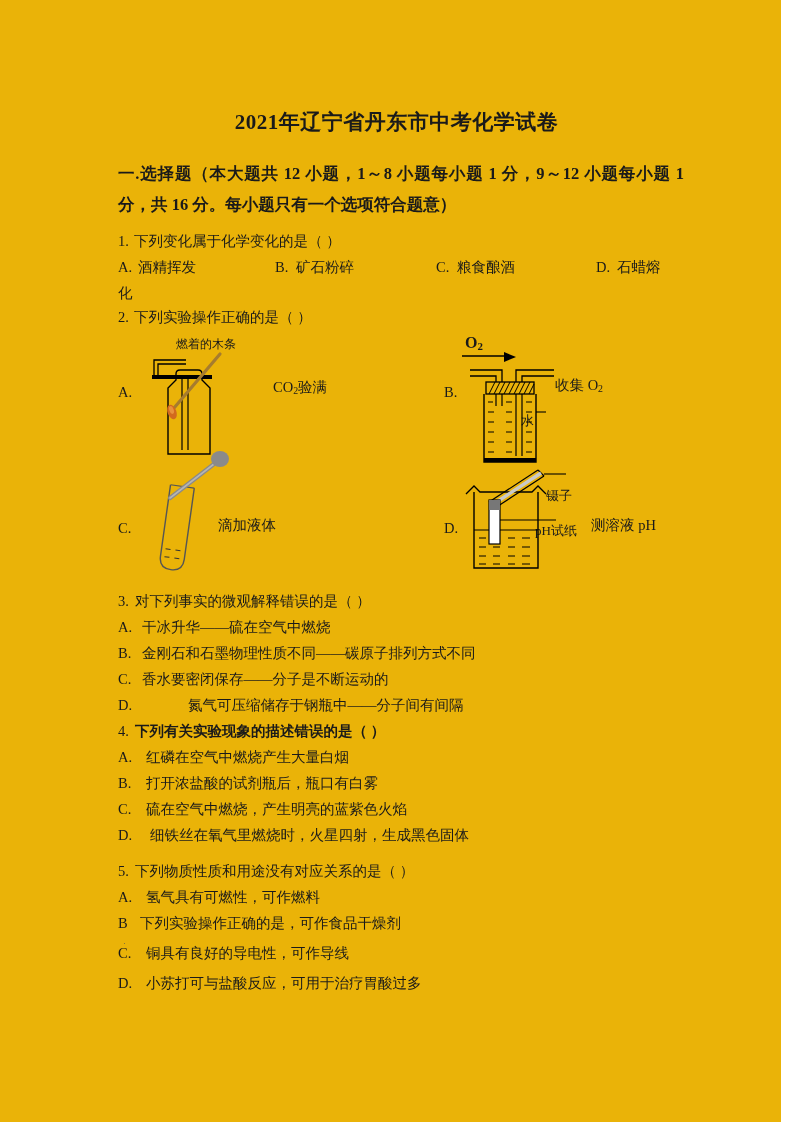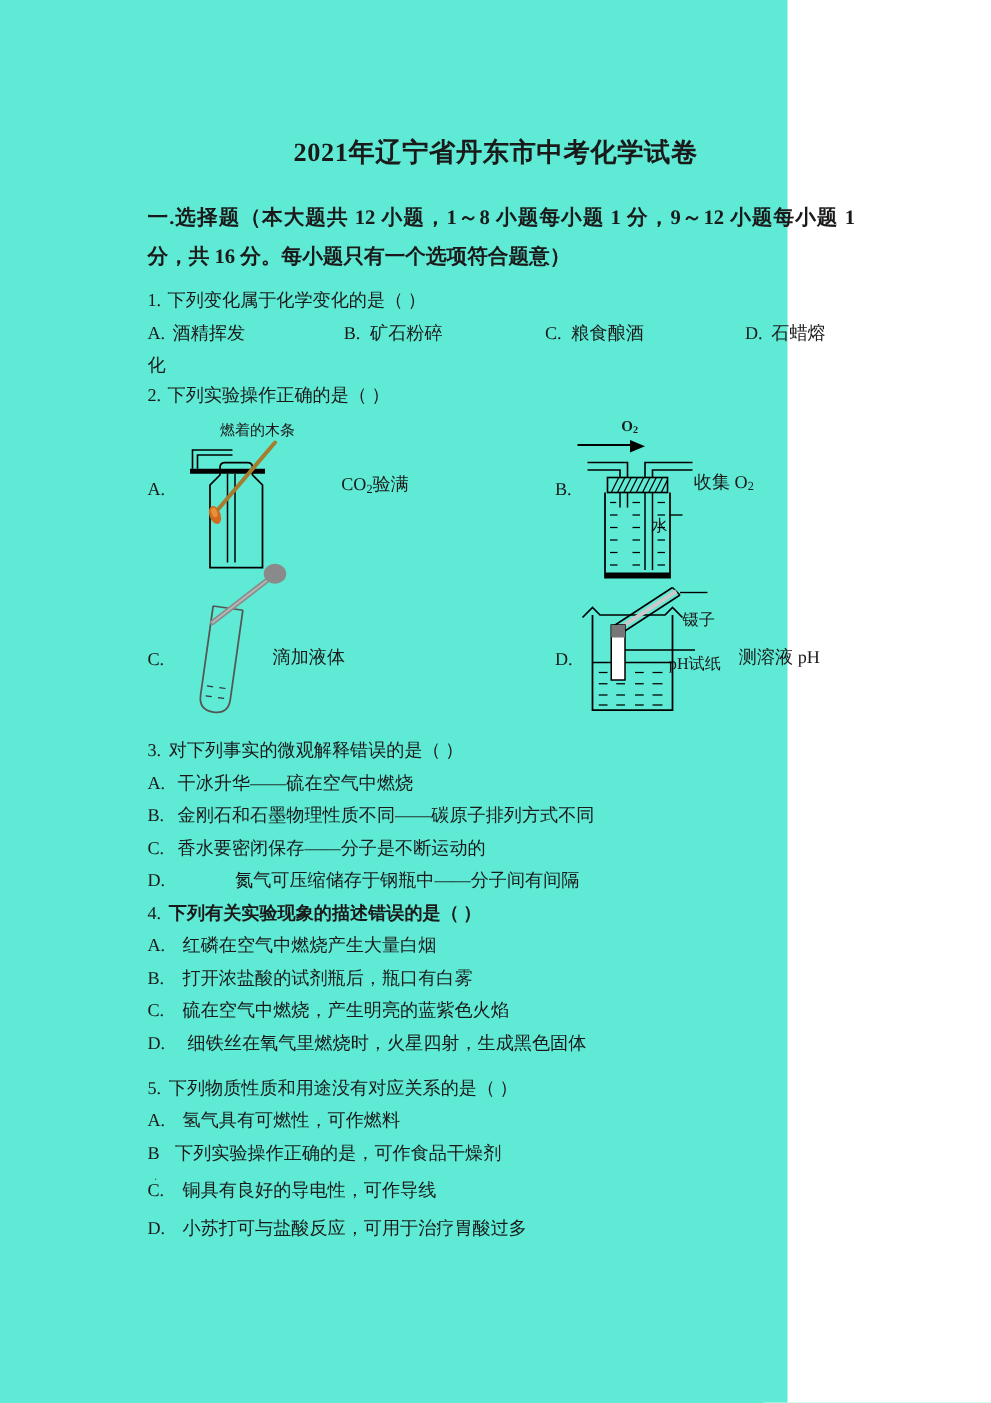--- a/index.html
+++ b/index.html
@@ -11,23 +11,23 @@
     width: 793px;
     height: 1122px;
     position: relative;
     font-family: "Liberation Serif", "DejaVu Serif", serif;
     color: #1a1a1a;
     overflow: hidden;
   }
   .page {
     position: absolute;
     left: 0; top: 0;
-    width: 630px;
+    width: 781px;
     height: 1122px;
-    background: #5eead4;
+    background: #eab308;
   }
   .doc-title {
     position: absolute;
     left: 0;
     top: 108px;
     width: 793px;
     text-align: center;
     font-size: 21px;
     font-weight: bold;
     letter-spacing: 0.5px;
@@ -150,21 +150,21 @@
 
         <line x1="74" y1="4" x2="28" y2="58" stroke="#a67c2e" stroke-width="3.2" stroke-linecap="round"></line>
 
         <ellipse cx="26" cy="62" rx="4.4" ry="7.5" transform="rotate(-20 26 62)" fill="#d2691e"></ellipse>
         <ellipse cx="25.5" cy="60" rx="2.2" ry="4" transform="rotate(-20 25.5 60)" fill="#e8913c"></ellipse>
       </svg>
     </div>
 
     <div>
       <span class="fig-label-letter" style="left:326px; top:52px;">B.</span>
-      <span class="fig-annot" style="left:347px; top:2px; font-weight:bold; font-size:12px;margin-left:32px;">
+      <span class="fig-annot" style="left:347px; top:2px; font-weight:bold; font-size:16px;">
         <span>O</span><sub>2</sub>
       </span>
       <span class="fig-caption" style="left:437px; top:44px;">
         <span>收集 O</span><sub>2</sub>
       </span>
       <span class="fig-annot" style="left:403px; top:80px; font-size:13px;">水</span>
 
       <svg width="120" height="130" viewBox="0 0 120 130" style="position:absolute; left:340px; top:12px;">
 
         <line x1="4" y1="12" x2="46" y2="12" stroke="#000" stroke-width="1.6"></line>

